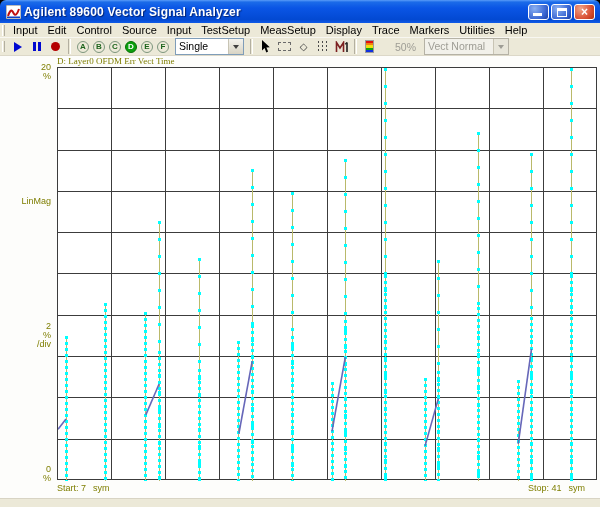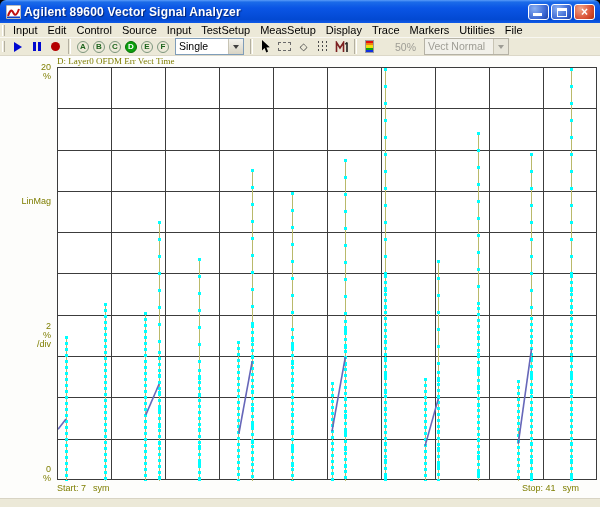--- a/index.html
+++ b/index.html
@@ -120,21 +120,21 @@
         <span class="menu-item">Edit</span>
         <span class="menu-item">Control</span>
         <span class="menu-item">Source</span>
         <span class="menu-item">Input</span>
         <span class="menu-item">TestSetup</span>
         <span class="menu-item">MeasSetup</span>
         <span class="menu-item">Display</span>
         <span class="menu-item">Trace</span>
         <span class="menu-item">Markers</span>
         <span class="menu-item">Utilities</span>
-        <span class="menu-item">File</span>
+        <span class="menu-item">Help</span>
       </span>
   </div>
 
   <div class="toolbar">
     <span class="grip"></span>
     <span class="tb-btn">
         <span class="icon-play"></span>
       </span>
     <span class="tb-btn">
         <span class="icon-pause">
@@ -304,19 +304,19 @@
             <line x1="274" y1="363.44" x2="287.3" y2="289.1" stroke="#6767b9" stroke-width="1.6"></line>
             <line x1="367.1" y1="377.895" x2="380.40000000000003" y2="330.4" stroke="#6767b9" stroke-width="1.6"></line>
             <line x1="460.20000000000005" y1="375.83" x2="473.5" y2="280.84000000000003" stroke="#6767b9" stroke-width="1.6"></line>
           </svg>
         </div>
     </div>
 
     <div class="xlab" style="left:57px; top:427px">
       <span>Start: 7</span><span class="unit">sym</span>
     </div>
-    <div class="xlab" style="right:21px; top:427px">
+    <div class="xlab" style="right:15px; top:427px">
       <span>Stop: 41</span><span class="unit">sym</span>
     </div>
   </div>
 
   <div class="statusbar"></div>
 </div>
 
 </body></html>

